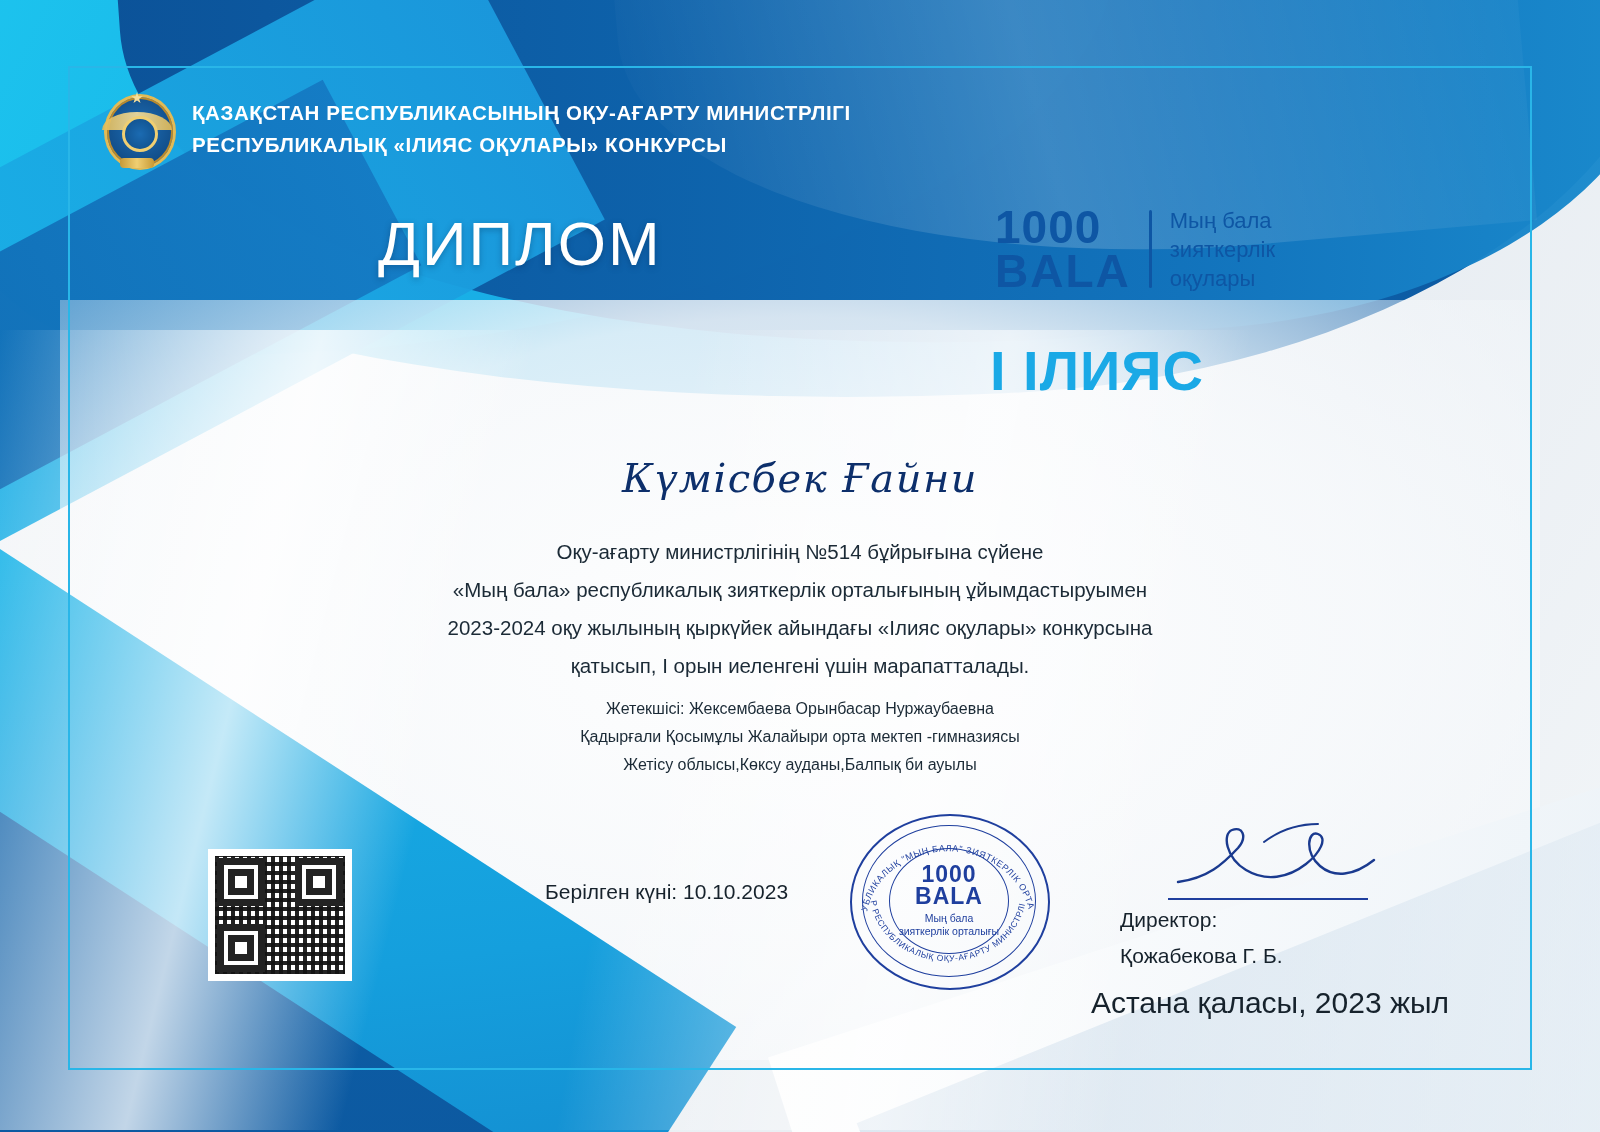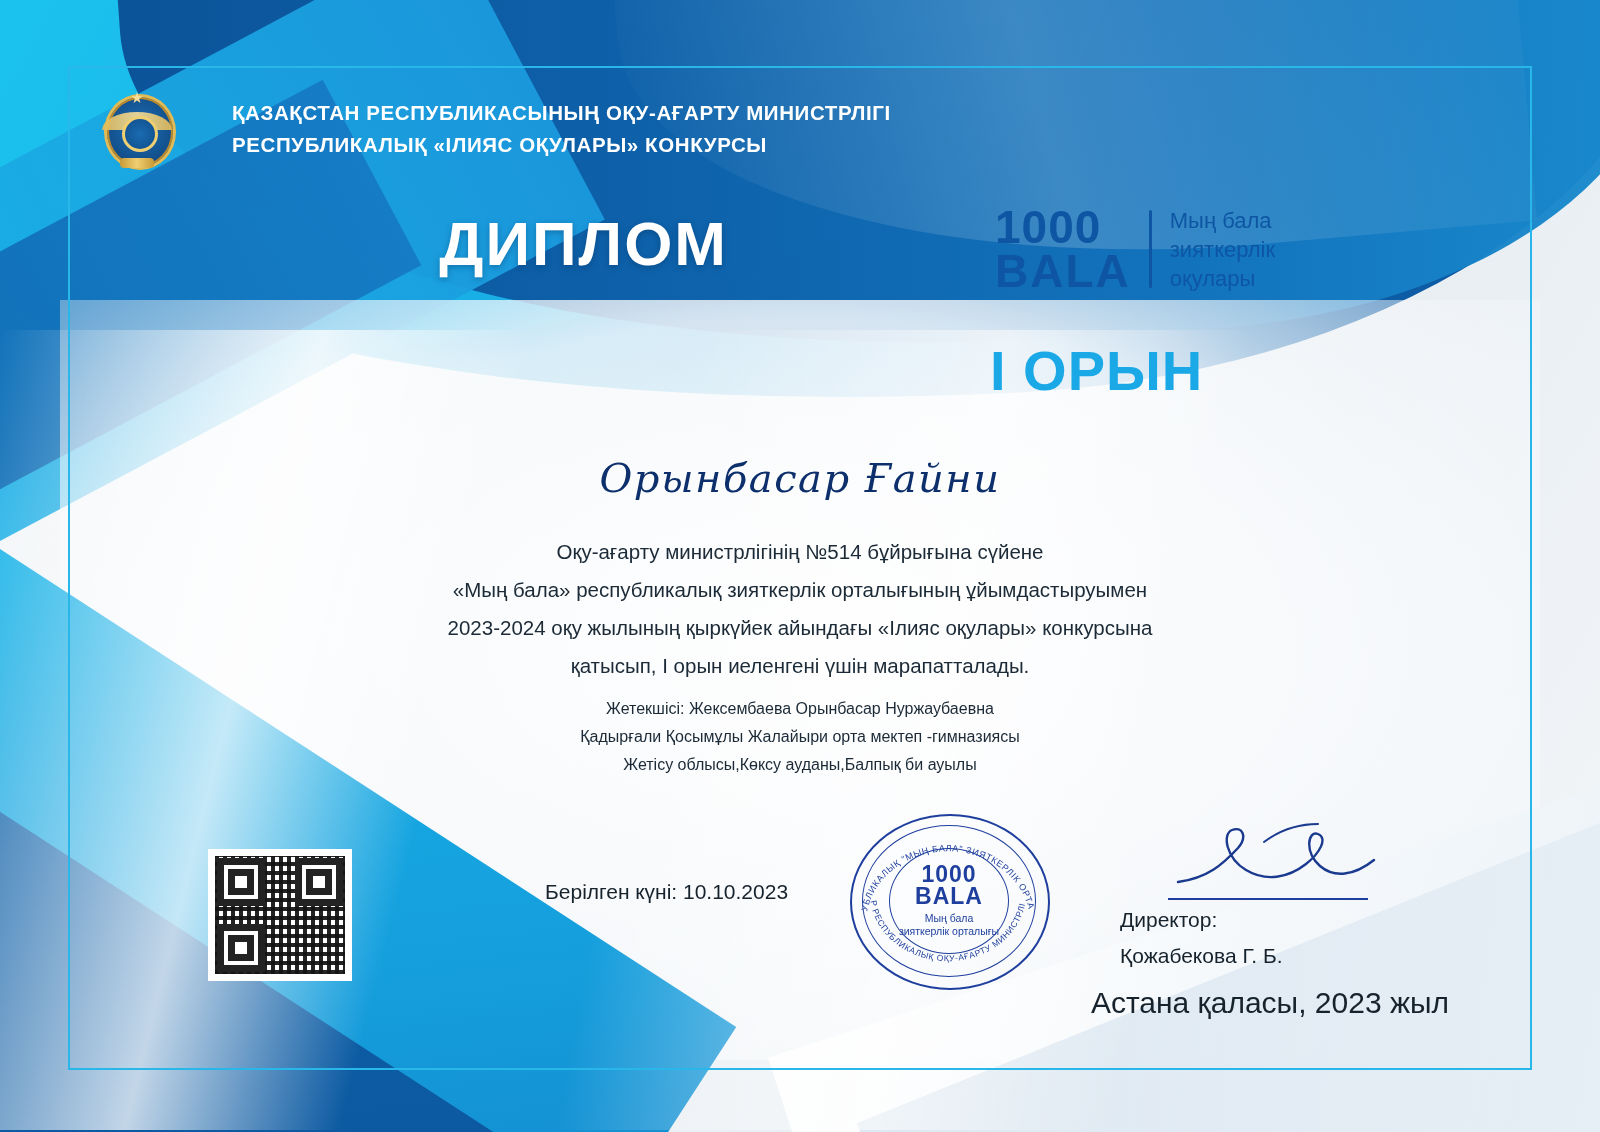--- a/index.html
+++ b/index.html
@@ -121,30 +121,30 @@
     opacity:.9;
   }
   .emblem .star{
     position:absolute;left:31px;top:6px;width:12px;height:12px;
     background:#f6de9a;clip-path:polygon(50% 0%,61% 35%,98% 35%,68% 57%,79% 91%,50% 70%,21% 91%,32% 57%,2% 35%,39% 35%);
   }
   .emblem .base{
     position:absolute;left:20px;top:72px;width:34px;height:10px;border-radius:4px;
     background:linear-gradient(90deg,#c79a37,#f0cf72,#c79a37);
   }
-  .header-text{color:#ffffff;margin-left:40px;}
+  .header-text{color:#ffffff;}
   .header-text div{
     font-size:20.5px;font-weight:bold;letter-spacing:.6px;line-height:1.55;
     text-transform:uppercase;
   }
 
   
   .diploma{
-    position:absolute;left:378px;top:208px;width:350px;text-align:right;
-    color:#ffffff;font-size:62px;font-weight:bold;letter-spacing:2px;
+    position:absolute;left:378px;top:208px;width:350px;text-align:left;
+    color:#ffffff;font-size:62px;font-weight:normal;letter-spacing:2px;
     text-shadow:0 2px 6px rgba(0,40,80,.35);
   }
 
   
   .logo1000{
     position:absolute;left:995px;top:205px;display:flex;align-items:center;gap:18px;
   }
   .logo1000 .mark{
     color:#0e56a4;font-weight:bold;line-height:.96;letter-spacing:1px;
   }
@@ -293,23 +293,23 @@
       <div class="l2">BALA</div>
     </div>
     <div class="divider"></div>
     <div class="words">
       <div>Мың бала</div>
       <div>зияткерлік</div>
       <div>оқулары</div>
     </div>
   </div>
 
-  <div class="place">I ОРЫН</div>
-
-  <div class="recipient">Орынбасар Ғайни</div>
+  <div class="place">I ІЛИЯС</div>
+
+  <div class="recipient">Күмісбек Ғайни</div>
 
   <div class="body-text">
     <div>Оқу-ағарту министрлігінің №514 бұйрығына сүйене</div>
     <div>«Мың бала» республикалық зияткерлік орталығының ұйымдастыруымен</div>
     <div>2023-2024 оқу жылының қыркүйек айындағы «Ілияс оқулары» конкурсына</div>
     <div>қатысып, І орын иеленгені үшін марапатталады.</div>
   </div>
 
   <div class="supervisor">
     <div>Жетекшісі: Жексембаева Орынбасар Нуржаубаевна</div>

